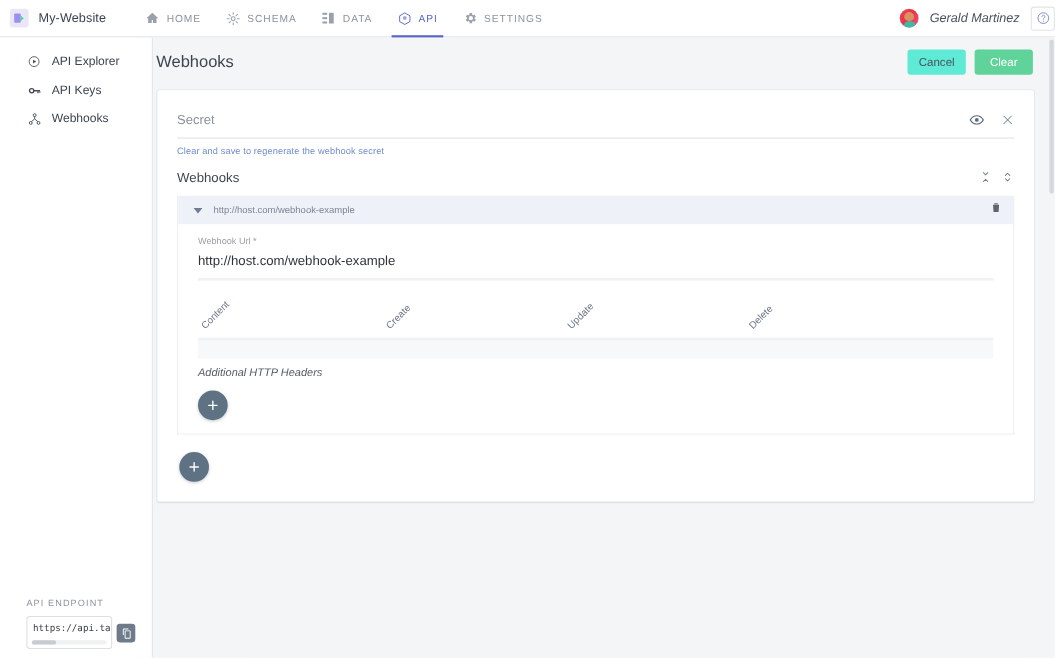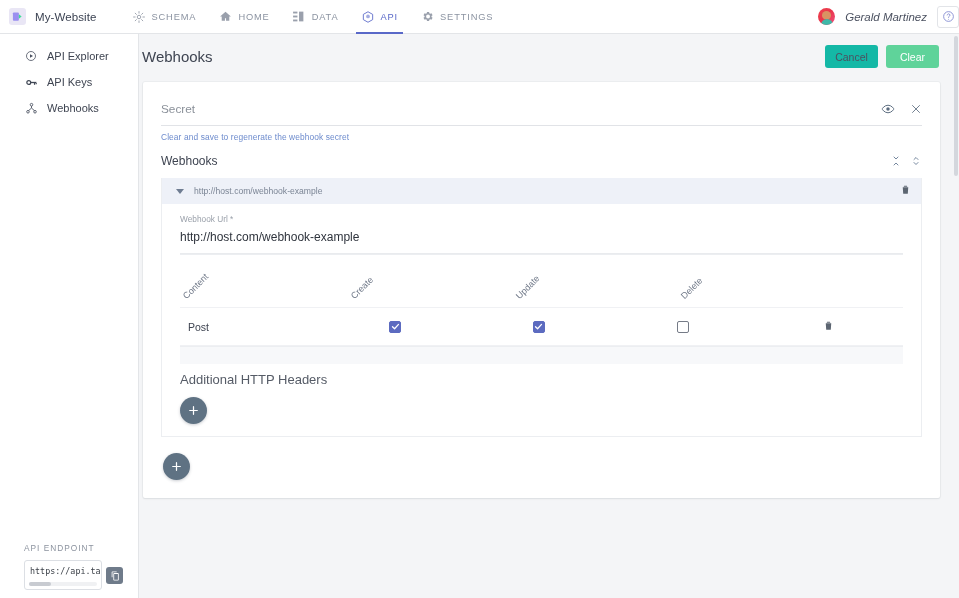--- a/index.html
+++ b/index.html
@@ -128,21 +128,21 @@
     height: 45px; display: flex; align-items: center;
     padding: 0 20px 0 18px; background: #f4f5f7;
   }
   .page-title { font-size: 15px; color: #3e4451; }
   .head-actions { margin-left: auto; display: flex; gap: 8px; align-items: center; }
   .btn {
     height: 23px; min-width: 53px; border-radius: 3px; border: none;
     font-size: 10.5px; display: flex; align-items: center; justify-content: center;
     cursor: pointer;
   }
-  .btn-cancel { background: #14b8a6; color: #4b5160; }
+  .btn-cancel { background: #5eead4; color: #4b5160; }
   .btn-save { background: #5fd39a; color: #ffffff; }
 
   .card {
     margin: 3px 19px 0 19px; width: 797px;
     background: #ffffff; border-radius: 2px;
     box-shadow: 0 1px 2px rgba(40,50,70,.09), 0 0 0 1px rgba(40,50,70,.035);
     padding: 0 0 18px 0; position: relative;
   }
 
   .secret-field { padding: 16px 18px 0 18px; position: relative; }
@@ -193,21 +193,21 @@
     width: 12px; height: 12px; border-radius: 2px;
     border: 1.5px solid #757b87; background: #fff; cursor: pointer;
     display:flex; align-items:center; justify-content:center;
   }
   .cbx.checked { background: #5c6bc0; border-color: #5c6bc0; }
 
   .headers-bar {
     margin: 0 0 0 0; height: 18px; background: #f7f8fa;
     border-top: 1px solid #eceef1;
   }
-  .headers-title { font-size: 13px; color: #555b66; padding: 8px 0 0 0; }
+  .headers-title { font-size: 10px; color: #555b66; padding: 8px 0 0 0; font-style: italic; }
   .fab {
     width: 27px; height: 27px; border-radius: 50%; background: #5f7283;
     display: flex; align-items: center; justify-content: center; cursor: pointer;
     box-shadow: 0 1px 3px rgba(40,50,70,.25);
   }
   .fab-inner-wrap { padding: 10px 0 0 0; }
   .card-fab-wrap { padding: 16px 0 0 20px; }
 
   .scrollbar-v {
     position: absolute; right: 0; top: 0; width: 6px; height: 564px; background: #f4f5f7;
@@ -224,35 +224,35 @@
         <rect x="2" y="3" width="13" height="18" rx="2" fill="#9b8ff0"></rect>
         <path d="M15 7l6 5-6 5z" fill="#3ddc97"></path>
       </svg>
     </span>
     <span class="brand-name">My-Website</span>
   </div>
 
   <div class="nav">
     <div class="nav-item">
       <span class="nav-icon">
+        <svg width="13" height="13" viewBox="0 0 24 24" fill="#9aa0ac">
+            <path d="M12 3L2 12h3v8h6v-5h2v5h6v-8h3z"></path>
+          </svg>
+      </span>
+      <span class="nav-label">HOME</span>
+    </div>
+
+    <div class="nav-item">
+      <span class="nav-icon">
         <svg width="14" height="14" viewBox="0 0 24 24" fill="none" stroke="#9aa0ac" stroke-width="1.6">
           <circle cx="12" cy="12" r="3"></circle>
           <path d="M12 2v4M12 18v4M2 12h4M18 12h4M5 5l3 3M16 16l3 3M19 5l-3 3M8 16l-3 3"></path>
         </svg>
       </span>
       <span class="nav-label">SCHEMA</span>
-    </div>
-
-    <div class="nav-item">
-      <span class="nav-icon">
-        <svg width="13" height="13" viewBox="0 0 24 24" fill="#9aa0ac">
-            <path d="M12 3L2 12h3v8h6v-5h2v5h6v-8h3z"></path>
-          </svg>
-      </span>
-      <span class="nav-label">HOME</span>
     </div>
 
     <div class="nav-item">
       <span class="nav-icon">
         <svg width="13" height="13" viewBox="0 0 24 24">
           <rect x="2" y="3" width="8" height="3.4" fill="#9aa0ac"></rect>
           <rect x="2" y="10.3" width="8" height="3.4" fill="#9aa0ac"></rect>
           <rect x="2" y="17.6" width="8" height="3.4" fill="#9aa0ac"></rect>
           <rect x="13" y="3" width="8" height="18" fill="#9aa0ac"></rect>
         </svg>
@@ -420,47 +420,20 @@
         <div class="search-underline"></div>
 
         <div class="perm-table">
           <div class="perm-head">
             <span class="perm-head-cell" style="left:8px;">Content</span>
             <span class="perm-head-cell" style="left:176px;">Create</span>
             <span class="perm-head-cell" style="left:341px;">Update</span>
             <span class="perm-head-cell" style="left:506px;">Delete</span>
           </div>
 
-          <div class="perm-row">
-            <span class="perm-name">Post</span>
-            <span class="perm-cell">
-              <span class="cbx checked">
-                <svg width="9" height="9" viewBox="0 0 24 24" fill="none" stroke="#ffffff" stroke-width="3.4" stroke-linecap="round" stroke-linejoin="round">
-                    <path d="M4 12.5l5.5 5.5L20 6.5"></path>
-                  </svg>
-              </span>
-            </span>
-            <span class="perm-cell">
-              <span class="cbx checked">
-                <svg width="9" height="9" viewBox="0 0 24 24" fill="none" stroke="#ffffff" stroke-width="3.4" stroke-linecap="round" stroke-linejoin="round">
-                    <path d="M4 12.5l5.5 5.5L20 6.5"></path>
-                  </svg>
-              </span>
-            </span>
-            <span class="perm-cell">
-              <span class="cbx"></span>
-            </span>
-            <span class="perm-cell act">
-              <span>
-                <svg width="11" height="13" viewBox="0 0 24 24" fill="#5c6571">
-                  <path d="M6 7h12l-1 14H7L6 7zM9 4h6l1 2H8l1-2z"></path>
-                </svg>
-              </span>
-            </span>
-          </div>
           <div class="perm-row-bottom"></div>
         </div>
 
         <div class="headers-bar"></div>
         <div class="headers-title">Additional HTTP Headers</div>
 
         <div class="fab-inner-wrap">
           <span class="fab">
             <svg width="13" height="13" viewBox="0 0 24 24" stroke="#ffffff" stroke-width="2.3" stroke-linecap="round">
               <path d="M12 5v14M5 12h14"></path>

